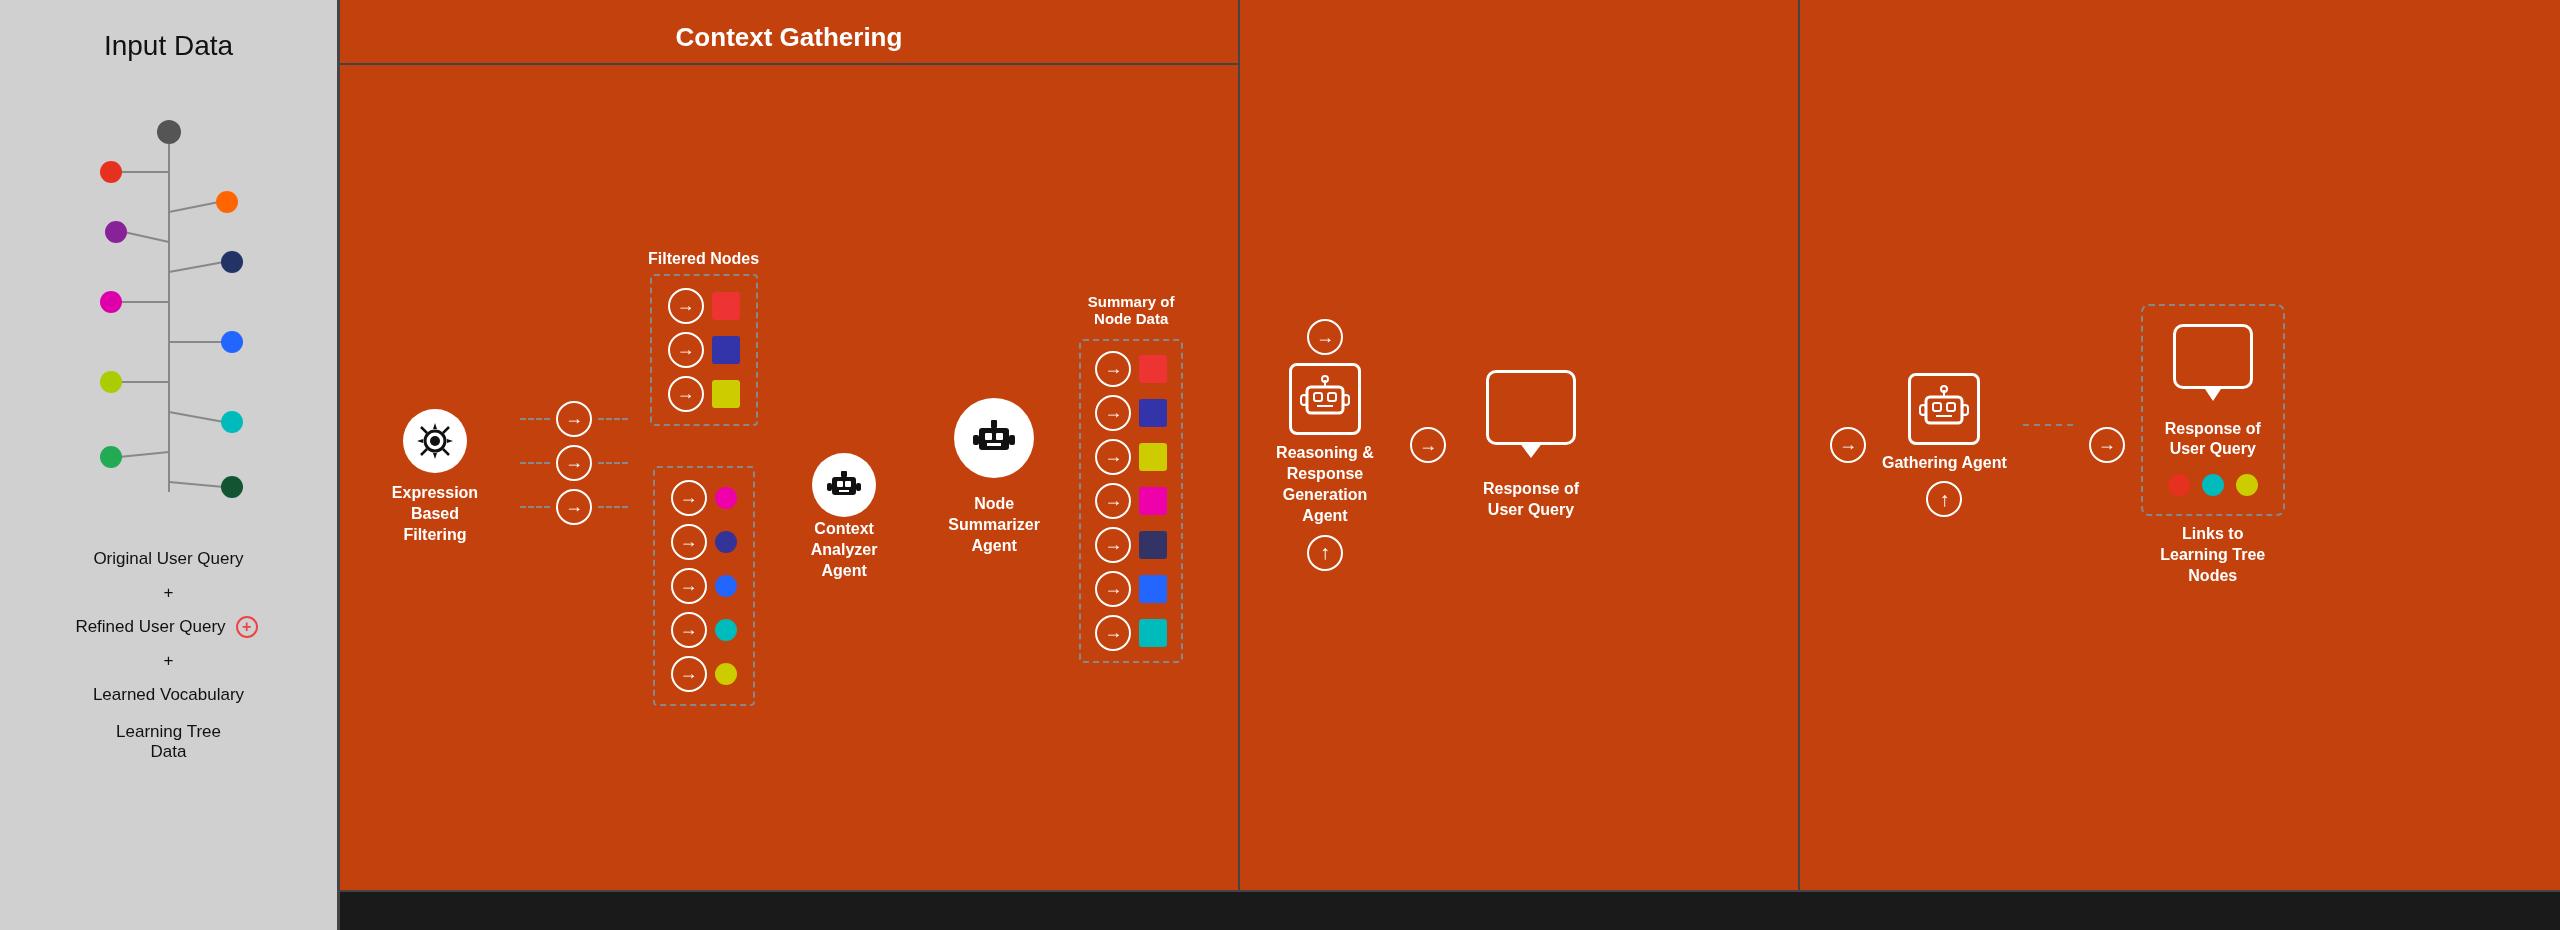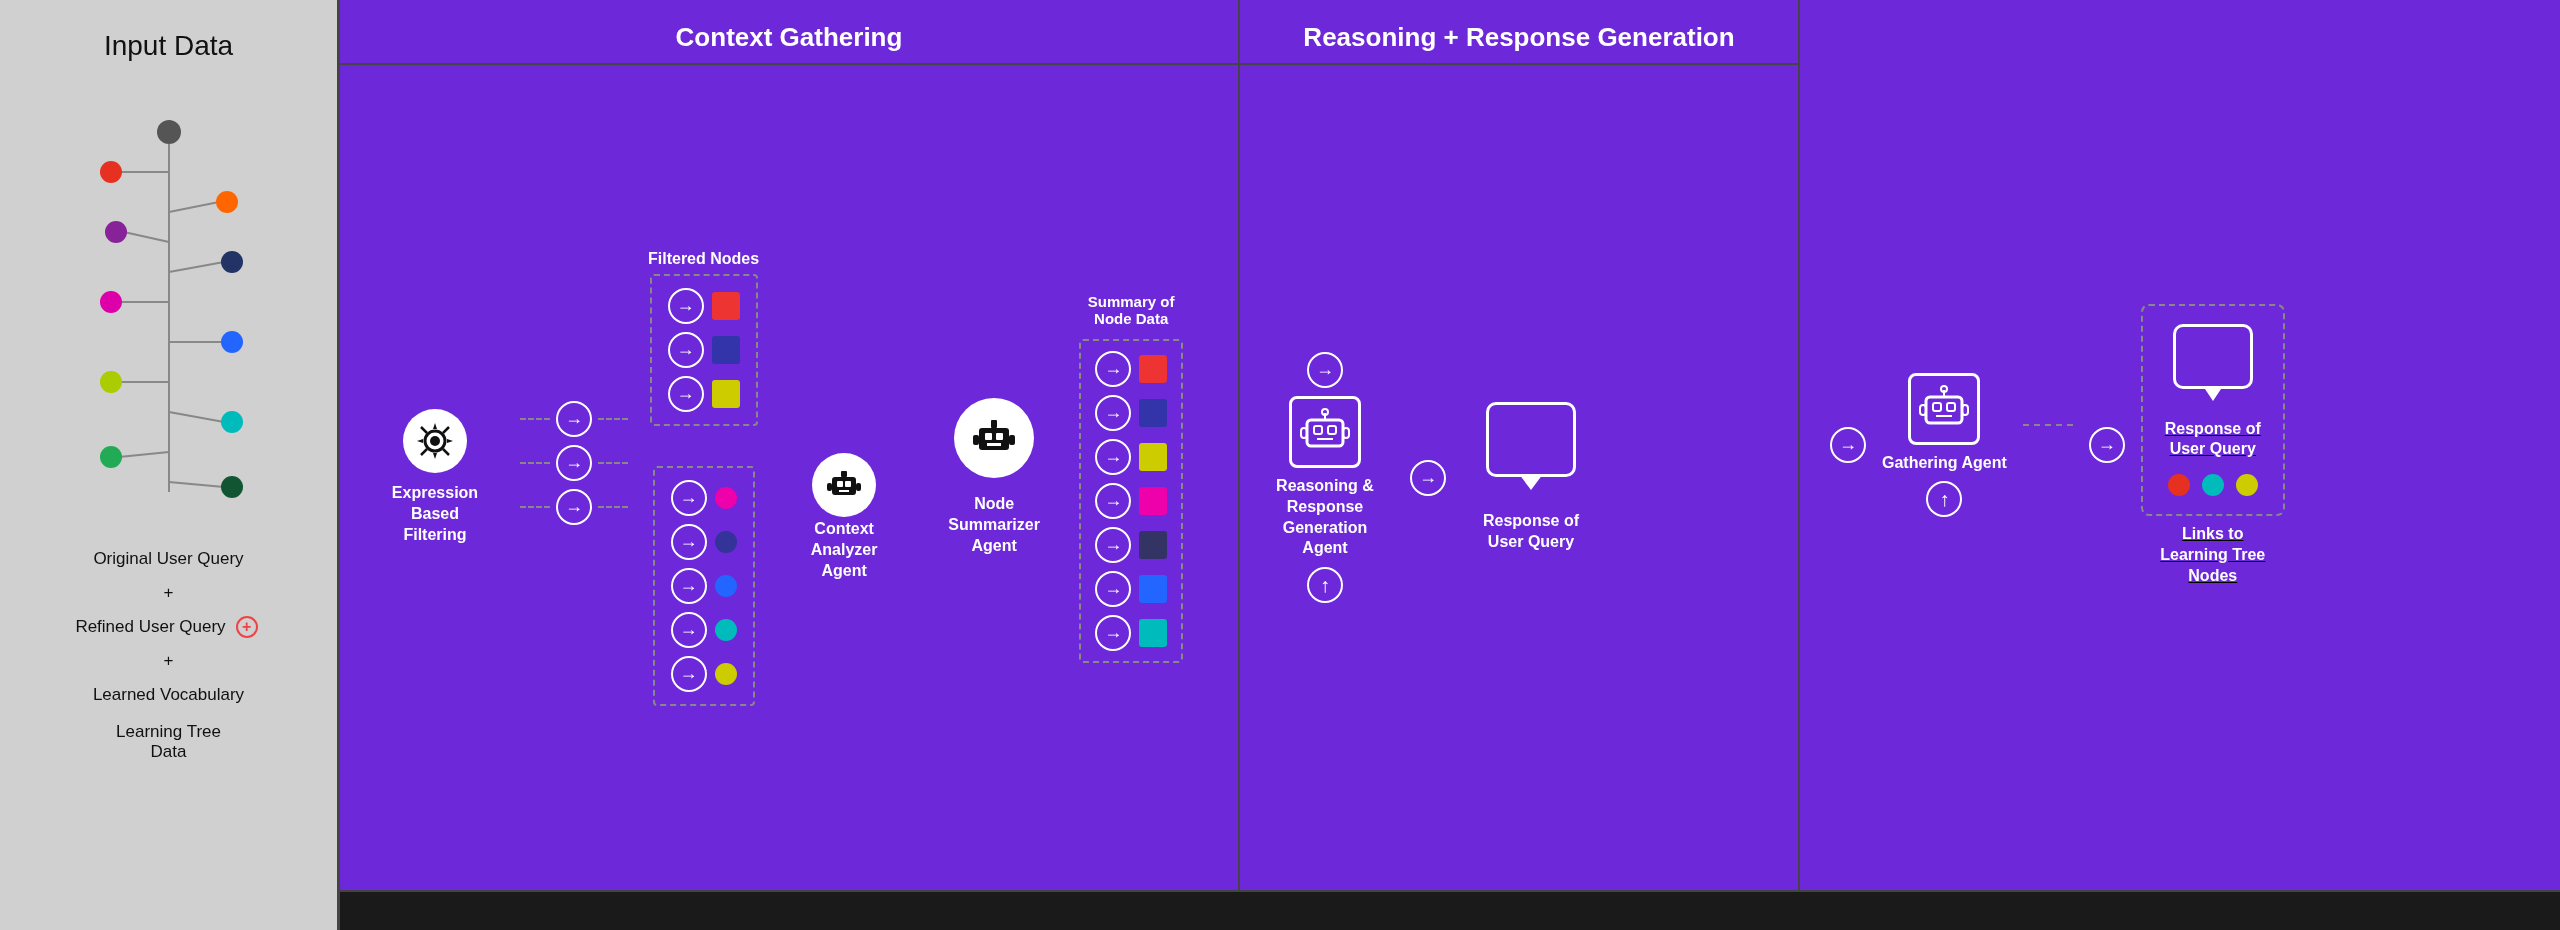--- a/index.html
+++ b/index.html
@@ -58,21 +58,21 @@
     
     .tree-container {
       width: 180px;
       height: 420px;
       margin-top: 10px;
     }
 
     
     .main-content {
       flex: 1;
-      background: #6d28d9;
+      background: #c2410c;
       display: flex;
       flex-direction: column;
     }
 
     .sections-row {
       display: flex;
       flex: 1;
     }
 
     .section {
@@ -436,21 +436,20 @@
                 <div class="square sq-teal"></div>
               </div>
             </div>
           </div>
 
         </div>
       </div>
     </div>
 
     <div class="section section-reasoning">
-      <div class="section-header">Reasoning + Response Generation</div>
       <div class="section-body">
         <div class="reasoning-body">
 
           <div style="display:flex;flex-direction:column;align-items:center;gap:8px;">
 
             <div class="circle-arrow">→</div>
 
             <div style="width:72px;height:72px;background:transparent;border:3px solid #fff;border-radius:8px;display:flex;align-items:center;justify-content:center;">
               <svg width="52" height="52" viewBox="0 0 52 52" fill="none">
                 <rect x="8" y="14" width="36" height="26" rx="4" stroke="#fff" stroke-width="3" fill="none"></rect>
@@ -502,21 +501,21 @@
               </svg>
             </div>
             <div class="agent-label">Gathering
 Agent</div>
             <div class="up-circle">↑</div>
           </div>
 
           <div style="display:flex;align-items:center;gap:6px;border-top:2px dashed #888;width:50px;margin-top:-40px;"></div>
           <div class="circle-arrow">→</div>
 
-          <div style="display:flex;flex-direction:column;align-items:center;gap:8px;text-decoration:underline;">
+          <div style="display:flex;flex-direction:column;align-items:center;gap:8px;">
 
             <div style="border:2px dashed #888;border-radius:8px;padding:18px 22px;display:flex;flex-direction:column;align-items:center;gap:10px;">
 
               <div style="width:80px;height:65px;border:3px solid #fff;border-radius:10px;position:relative;">
                 <div style="position:absolute;bottom:-15px;left:50%;transform:translateX(-50%);width:0;height:0;border-left:10px solid transparent;border-right:10px solid transparent;border-top:15px solid #fff;"></div>
               </div>
               <div style="margin-top:10px;"></div>
               <div class="agent-label">Response of<br>User Query</div>
 
               <div style="display:flex;gap:12px;margin-top:4px;">

